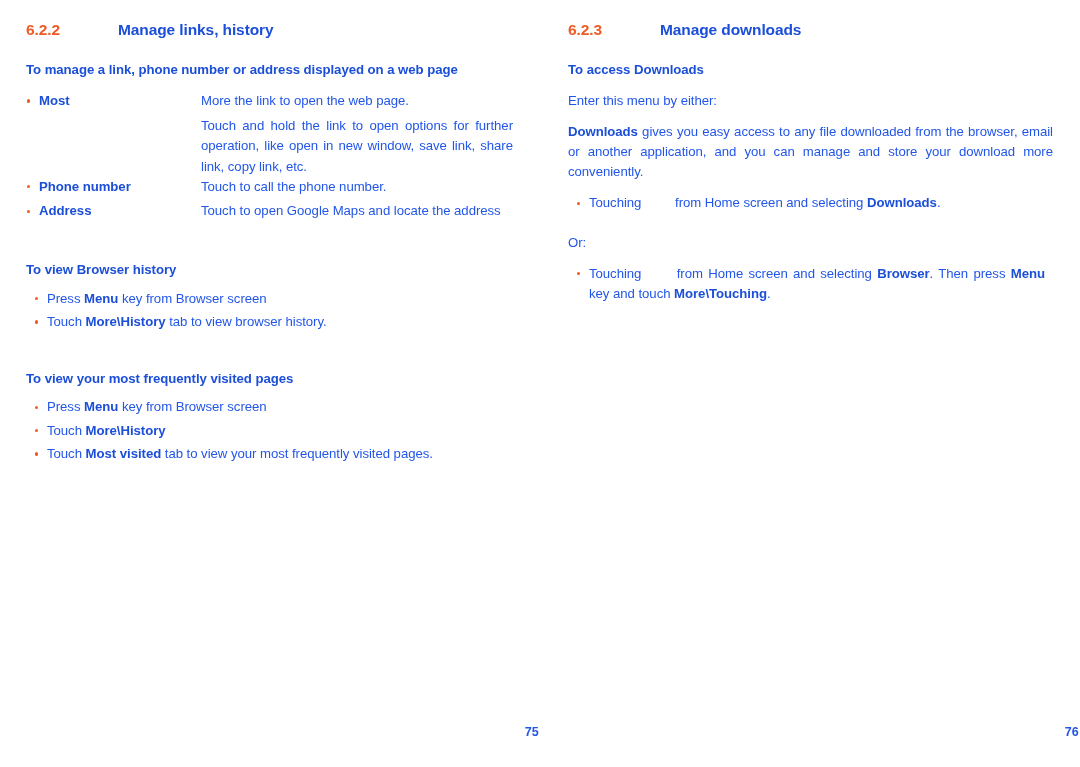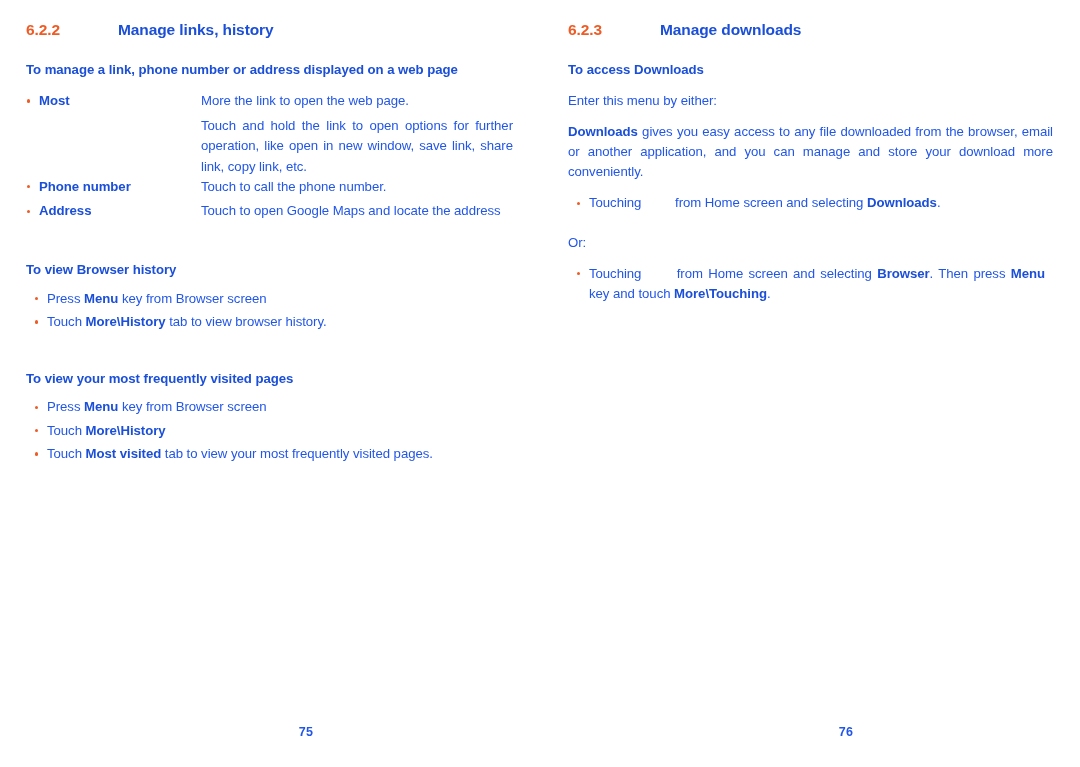--- a/index.html
+++ b/index.html
@@ -132,26 +132,25 @@
   .glyph-space {
     display: inline-block;
     width: 30px;
   }
 
   
   .folio {
     position: absolute;
     bottom: 28px;
     width: 100%;
-    text-align: center;
+    text-align: right;
     color: #2256E8;
     font-size: 12.5px;
     font-weight: bold;
     letter-spacing: 0.2px;
-    padding-left: 37px;
   }
   .page-left  .folio { transform: translateX(-1px); }
   .page-right .folio { transform: translateX(-1px); }
 </style>
 </head>
 <body>
 
 <div class="page page-left">
   <div class="content">
 

